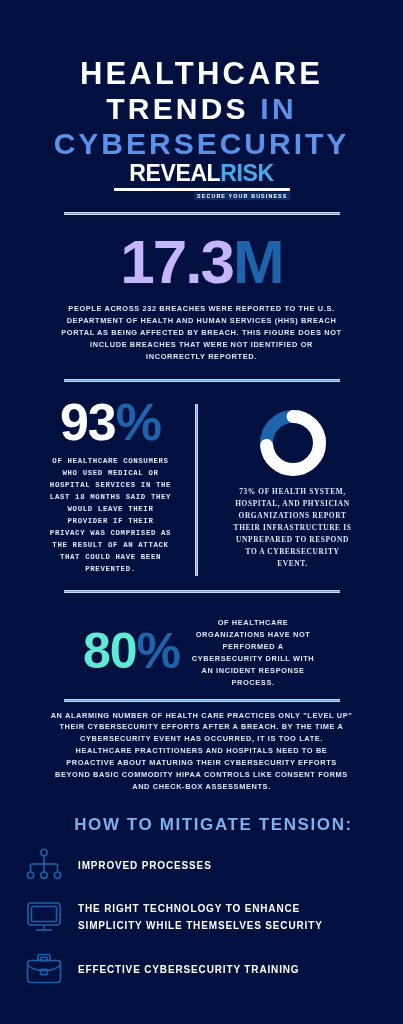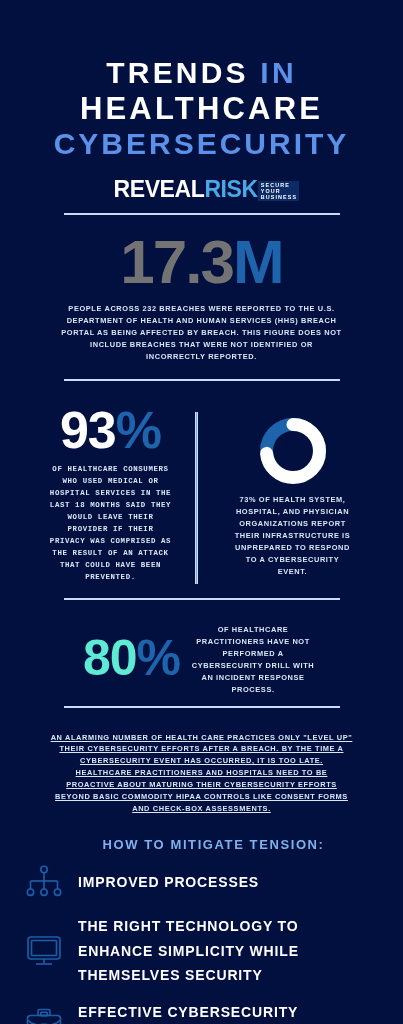--- a/index.html
+++ b/index.html
@@ -29,22 +29,22 @@
     font-size:30px;
   }
   .title-line.l1 { font-size:31px; }
   .title-line.l2 { font-size:30px; }
   .title-line.l3 { font-size:30px; color:#5b91e8; letter-spacing:3.0px; }
   .tw { color:#ffffff; }
   .tb { color:#5b91e8; }
 
   
   .logo {
-    margin-top:16px;
-    display:flex;
+    display:flex;
+    flex-direction:column;
     align-items:center;
     width:176px;
   }
   .logo-word {
     font-size:23px;
     font-weight:bold;
     letter-spacing:-0.4px;
     line-height:1;
   }
   .logo-word .lw1 { color:#ffffff; }
@@ -87,109 +87,109 @@
     line-height:1.62;
     letter-spacing:0.62px;
     font-weight:bold;
     color:#dbe6f7;
     text-align:center;
   }
 
   
   .sec-173m { margin-top:18px; text-align:center; width:100%; }
   .n173 { font-size:62px; }
-  .n173 .w { color:#737373; }
+  .n173 .w { color:#c4b5fd; }
   .n173 .b { color:#1d64ad; }
   .sec-173m .para { width:282px; margin:12px auto 0; }
 
   
   .two-col {
-    margin-top:21px;
+    margin-top:12px;
     width:340px;
     display:flex;
     justify-content:space-between;
     position:relative;
     padding-top:4px;
   }
   .vrule {
     position:absolute;
     left:163px; top:10px;
     width:3px; height:172px;
     background:#7ba6e6;
     border-left:1px solid #cfdff8;
     border-right:1px solid #cfdff8;
   }
   .col-left { width:158px; text-align:center; }
   .col-right { width:158px; text-align:center; }
   .n93 { font-size:52px; letter-spacing:-1px; }
   .n93 .w { color:#ffffff; }
   .n93 .b { color:#1d64ad; }
   .col-left .para { width:122px; margin:8px auto 0;font-family:Liberation Mono, monospace; }
-  .col-right .para { width:118px; margin:6px auto 0; }
+  .col-right .para { width:118px; margin:6px auto 0;font-family:Liberation Serif, serif; }
 
   .donut-wrap { display:flex; justify-content:center; padding-top:8px; }
 
   
   .sec-80 {
     margin-top:10px;
     width:320px;
     display:flex;
     align-items:center;
     justify-content:center;
     gap:6px;
     padding:12px 0 10px;
   }
   .n80 { font-size:50px; letter-spacing:-1px; }
   .n80 .w { color:#5eead4; }
   .n80 .b { color:#1d64ad; }
   .sec-80 .para { width:134px; text-align:center; margin-top:2px; }
 
-  .alarm-para { width:302px; margin:24px auto 0;text-decoration:underline; }
+  .alarm-para { width:302px; margin:8px auto 0; }
 
   
   .mitigate { margin-top:22px; width:100%; text-align:center; }
   .mit-title {
-    font-size:13px;
+    font-size:17px;
     font-weight:bold;
     letter-spacing:1.6px;
     color:#7fb1ef;
     padding-left:24px;
   }
   .mit-sub { width:352px; margin:6px auto 0; }
 
   .items { margin-top:10px; width:330px; }
   .item {
     display:flex;
     align-items:center;
     gap:14px;
     min-height:40px;
     margin-bottom:12px;
     padding-left:24px;
   }
   .item .ico { width:40px; flex:0 0 40px; display:flex; justify-content:center; }
   .item .lbl {
-    font-size:14px;
+    font-size:10px;
     font-weight:bold;
     letter-spacing:0.85px;
     line-height:1.75;
     color:#ffffff;
     text-align:left;
   }
 </style>
 </head>
 <body>
 
 <div class="page">
 
   <div class="title-block">
+    <div class="title-line l1 tw">HEALTHCARE</div>
     <div class="title-line l2">
       <span class="tw">TRENDS</span>
       <span class="tb">IN</span>
     </div>
-    <div class="title-line l1 tw">HEALTHCARE</div>
     <div class="title-line l3">CYBERSECURITY</div>
   </div>
 
   <div class="logo">
     <div class="logo-word">
       <span class="lw1">REVEAL</span><span class="lw2">RISK</span>
     </div>
     <div class="logo-rule"></div>
     <div class="logo-tag">SECURE YOUR BUSINESS</div>
   </div>
@@ -227,21 +227,21 @@
       <div class="para">73% OF HEALTH SYSTEM, HOSPITAL, AND PHYSICIAN ORGANIZATIONS REPORT THEIR INFRASTRUCTURE IS UNPREPARED TO RESPOND TO A CYBERSECURITY EVENT.</div>
     </div>
   </div>
 
   <div class="hrule" style="margin-top:14px;"></div>
 
   <div class="sec-80">
     <div class="bignum n80">
       <span class="w">80</span><span class="b">%</span>
     </div>
-    <div class="para">OF HEALTHCARE PRACTITIONERS HAVE NOT PERFORMED A CYBERSECURITY DRILL WITH AN INCIDENT RESPONSE PROCESS.</div>
+    <div class="para">OF HEALTHCARE ORGANIZATIONS HAVE NOT PERFORMED A CYBERSECURITY DRILL WITH AN INCIDENT RESPONSE PROCESS.</div>
   </div>
 
   <div class="hrule"></div>
 
   <div class="para alarm-para">AN ALARMING NUMBER OF HEALTH CARE PRACTICES ONLY "LEVEL UP" THEIR CYBERSECURITY EFFORTS AFTER A BREACH. BY THE TIME A CYBERSECURITY EVENT HAS OCCURRED, IT IS TOO LATE. HEALTHCARE PRACTITIONERS AND HOSPITALS NEED TO BE PROACTIVE ABOUT MATURING THEIR CYBERSECURITY EFFORTS BEYOND BASIC COMMODITY HIPAA CONTROLS LIKE CONSENT FORMS AND CHECK-BOX ASSESSMENTS.</div>
 
   <div class="mitigate">
     <div class="mit-title">HOW TO MITIGATE TENSION:</div>
 
     <div class="items">

